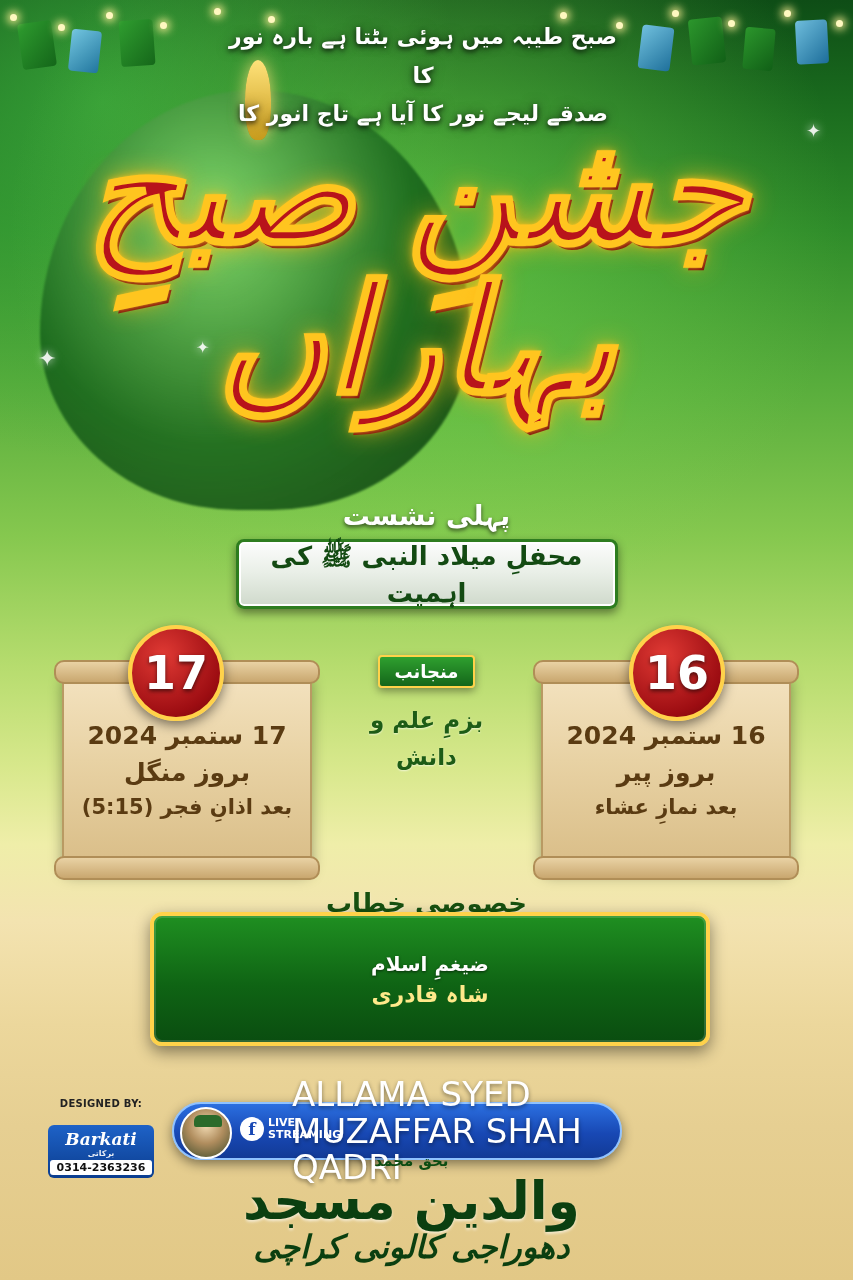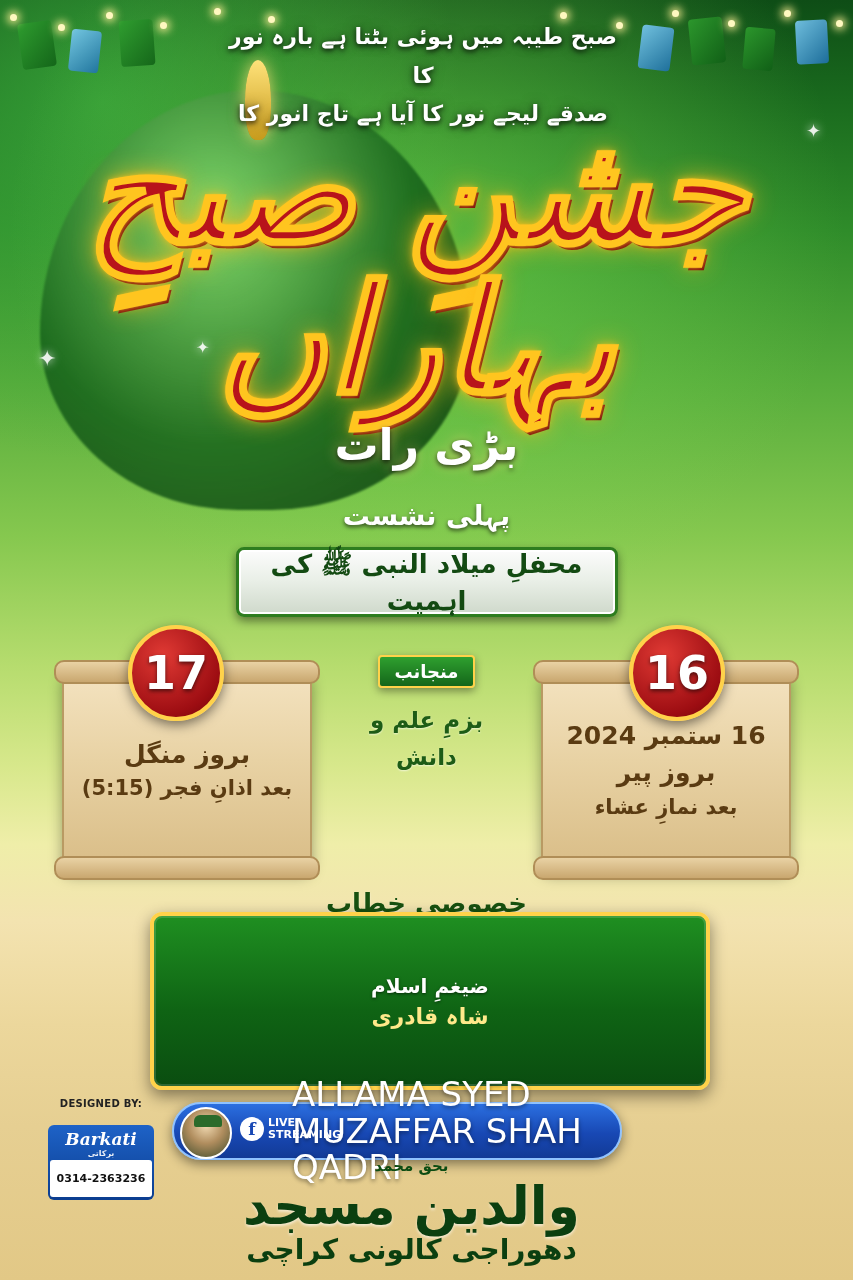--- a/index.html
+++ b/index.html
@@ -111,21 +111,21 @@
     display: flex;
     flex-direction: row-reverse;
     justify-content: center;
     gap: 24px;
     direction: rtl;
   }
   .session-col { width: 382px; text-align: center; }
   .session-label {
     font-size: 27px; font-weight: bold; color: #ffffff;
     text-shadow: 0 2px 4px rgba(0,0,0,.65);
-    margin-bottom: 16px;
+    margin-bottom: 8px;
     direction: rtl;
   }
   .session-banner {
     height: 70px;
     border-radius: 8px;
     background: linear-gradient(180deg, #fcfcfc 0%, #e9efe7 48%, #cfd9cb 100%);
     border: 3px solid #2e7d1f;
     box-shadow: 0 4px 10px rgba(0,0,0,.45), inset 0 0 0 2px #fff;
     display: flex; align-items: center; justify-content: center;
     color: #134a12;
@@ -206,21 +206,21 @@
     position: absolute;
     top: 888px; left: 0; width: 853px;
     text-align: center;
     color: #17510f;
     font-size: 26px; font-weight: bold;
     direction: rtl;
     text-shadow: 0 1px 2px rgba(255,255,255,.55);
   }
   .speaker-panel {
     position: absolute;
-    top: 912px; left: 150px; width: 560px; height: 178px;
+    top: 912px; left: 150px; width: 560px; height: 134px;
     background: linear-gradient(180deg,#1f8f21 0%, #0f6414 55%, #0a4d10 100%);
     border: 4px solid #ffd24a;
     border-radius: 12px;
     box-shadow: 0 6px 16px rgba(0,0,0,.45), inset 0 0 0 2px rgba(255,255,255,.15);
     display: flex; flex-direction: column; align-items: center; justify-content: center;
     direction: rtl;
   }
   .speaker-title {
     color: #ffffff; font-size: 20px; font-weight: bold;
     margin-bottom: 4px;
@@ -247,21 +247,21 @@
   .designer-box {
     margin-top: 16px;
     background: linear-gradient(180deg,#1e62c7,#0b3d8f);
     border-radius: 6px;
     color: #fff; padding: 4px 2px 3px;
   }
   .designer-brand { font-size: 17px; font-family: "DejaVu Serif", serif; font-style: italic; }
   .designer-sub { font-size: 8px; opacity: .9; }
   .designer-phone {
     background: #ffffff; color: #111; font-size: 11px;
-    border-radius: 3px; margin-top: 2px; padding: 12px 0;
+    border-radius: 3px; margin-top: 2px; padding: 1px 0;
   }
 
   
   .livebar {
     position: absolute;
     left: 172px; top: 1102px; width: 450px; height: 58px;
     background: linear-gradient(180deg,#2b6fe0 0%, #1848b4 55%, #123a96 100%);
     border-radius: 29px;
     border: 2px solid #8fc2ff;
     box-shadow: 0 4px 12px rgba(0,0,0,.45);
@@ -307,21 +307,21 @@
   .footer-crest {
     color: #0d4c12; font-size: 15px; font-weight: bold;
     margin-bottom: 2px;
   }
   .footer-main {
     color: #0b3f10; font-size: 52px; font-weight: bold;
     line-height: 1.15;
     text-shadow: 0 2px 3px rgba(255,255,255,.6);
   }
   .footer-sub {
-    color: #0b3f10; font-size: 28px; font-weight: bold; margin-top: -4px;
+    color: #0b3f10; font-size: 32px; font-weight: bold; margin-top: -4px; font-style: italic;
   }
 </style>
 </head>
 <body>
 
 <div id="poster">
 
   <div class="glow-dome"></div>
   <div class="dome-top"></div>
 
@@ -352,21 +352,20 @@
   <div class="sparkle" style="left:196px; top:338px; font-size:16px;">✦</div>
   <div class="sparkle" style="left:806px; top:120px; font-size:18px;">✦</div>
 
   <div class="couplet">
     <div>صبح طیبہ میں ہوئی بٹتا ہے بارہ نور کا</div>
     <div>صدقے لیجے نور کا آیا ہے تاج انور کا</div>
   </div>
 
   <div class="title-wrap">
     <div class="title-main">جشنِ صبحِ بہاراں</div>
-    <div class="title-sub">بڑی رات</div>
   </div>
 
   <div class="sessions">
     <div class="session-col">
       <div class="session-label">پہلی نشست</div>
       <div class="session-banner">محفلِ میلاد النبی ﷺ کی اہمیت</div>
     </div>
   </div>
 
   <div class="scrolls">
@@ -378,20 +377,21 @@
           <div>بروز پیر</div>
           <div style="font-size:21px;">بعد نمازِ عشاء</div>
         </div>
       </div>
     </div>
     <div class="day-badge right">16</div>
 
     <div class="scroll left">
       <div class="scroll-text">
         <div>
+          <div>17 ستمبر 2024</div>
           <div>بروز منگل</div>
           <div style="font-size:21px;">بعد اذانِ فجر (5:15)</div>
         </div>
       </div>
     </div>
     <div class="day-badge left">17</div>
 
     <div class="center-tag">
       <div class="tag-ribbon">منجانب</div>
       <div class="tag-body">

